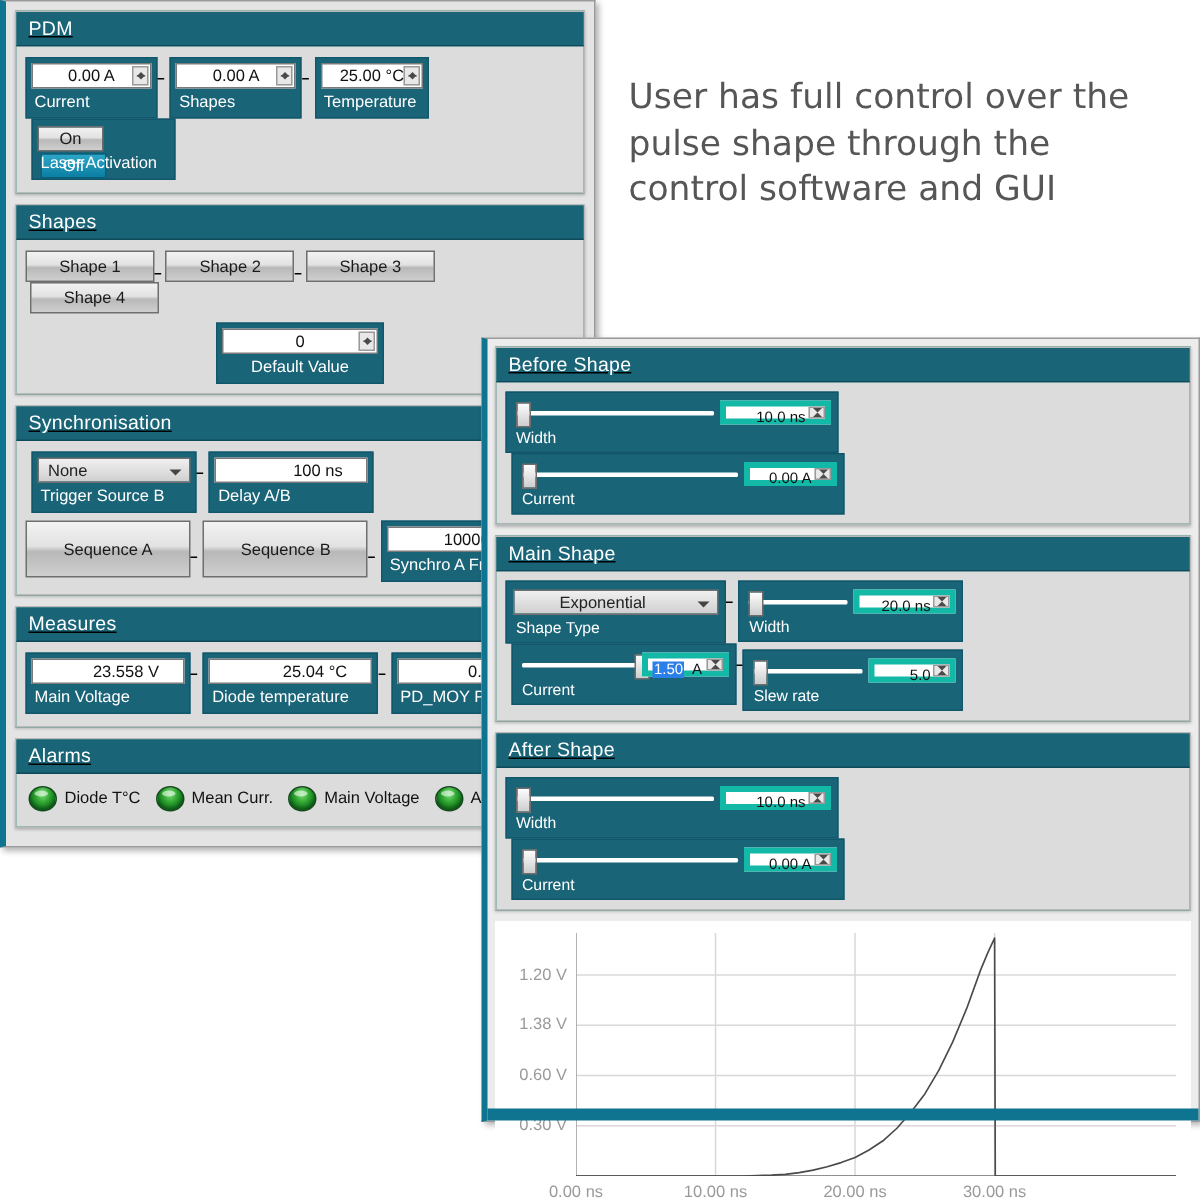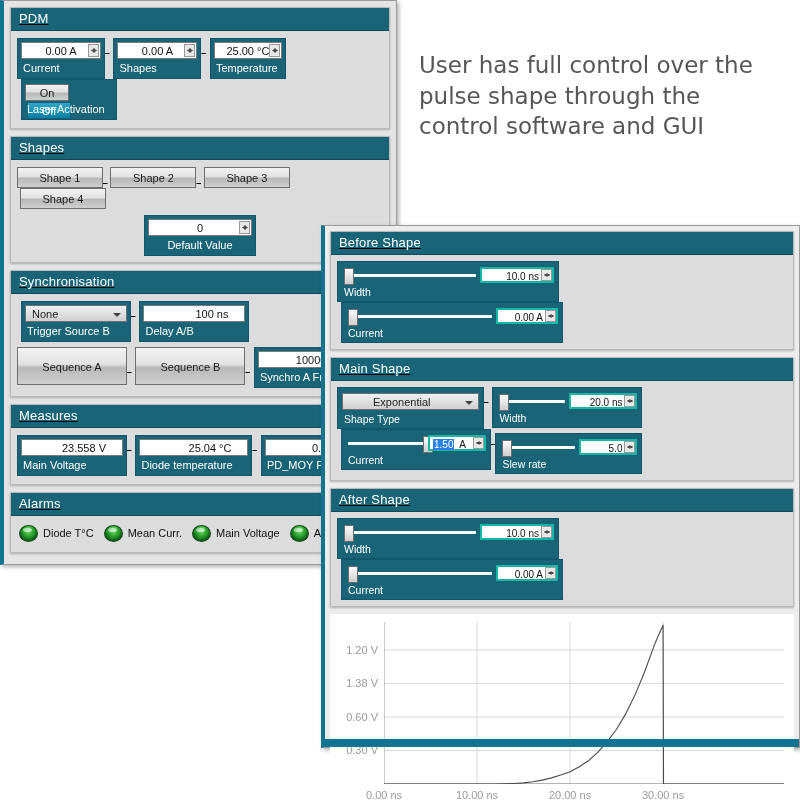--- a/index.html
+++ b/index.html
@@ -54,21 +54,21 @@
 
   
   .srow{background:#1a6478;border:1px solid #11566a;padding:4px 4px 0;
         display:inline-block;vertical-align:top;box-sizing:border-box;}
   .slider{position:relative;height:18px;}
   .track{position:absolute;left:2px;right:0;top:8px;height:3px;
          background:#ffffff;border-radius:1px;}
   .knob{position:absolute;top:2px;width:8px;height:15px;
         background:linear-gradient(#fdfdfd,#cdcdcd);border:1px solid #6d6d6d;}
   .numbox{position:absolute;right:0;top:1px;height:16px;line-height:16px;
-          background:#fff;border:2px solid #14b8a6;font-size:10px;color:#111;
+          background:#fff;border:4px solid #14b8a6;font-size:10px;color:#111;
           text-align:right;padding:0 13px 0 4px;box-sizing:border-box;}
   .numbox .spin{right:0;top:0;bottom:0;}
   .numbox.sel .hl{background:#2a7fe8;color:#fff;padding:0 1px;}
   .slab{color:#fff;font-size:10.5px;line-height:14px;padding:1px 2px 2px;}
 
   
   .led{width:17px;height:15px;border-radius:50%;
        background:radial-gradient(ellipse at 50% 28%,#7fe07f 0%,#32a832 38%,#0f7a1e 75%,#0a5415 100%);
        border:1px solid #15491c;display:inline-block;vertical-align:middle;
        position:relative;box-shadow:inset 0 -2px 3px rgba(0,0,0,.35);}

